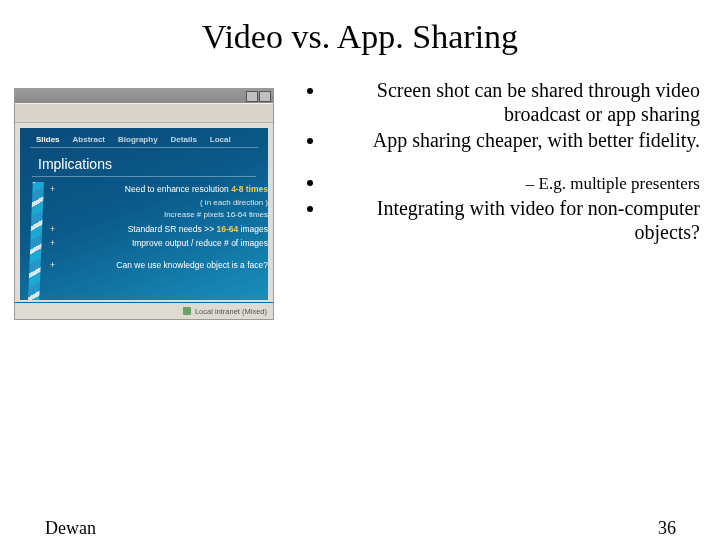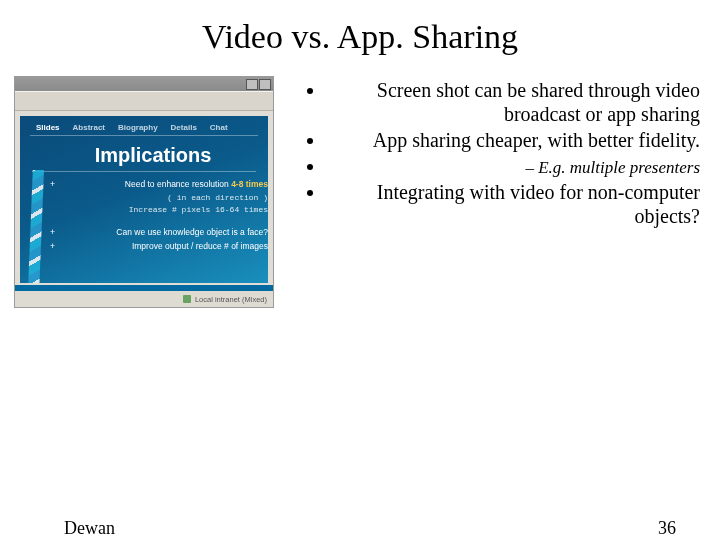--- a/index.html
+++ b/index.html
@@ -30,20 +30,21 @@
   }
   
   .thumb {
     width: 258px;
     height: 230px;
     border: 1px solid #9a9a9a;
     background: #e0ddd6;
     display: flex;
     flex-direction: column;
     font-family: Arial, Helvetica, sans-serif;
+    margin-top: 12px;
   }
   .thumb-titlebar {
     height: 14px;
     background: linear-gradient(#9a9a9a,#8a8a8a);
     display: flex;
     justify-content: flex-end;
     align-items: center;
     padding: 0 2px;
   }
   .thumb-titlebar .btn {
@@ -76,24 +77,23 @@
     color: #dfeaf1;
   }
   .thumb-tabs div { opacity: 0.85; }
   .thumb-tabs .active { color: #fff; opacity: 1; }
   .thumb-underline {
     margin: 3px 10px 0 10px;
     height: 0;
     border-top: 1px solid rgba(255,255,255,0.35);
   }
   .thumb-heading {
-    font-size: 20px;
-    font-weight: bold;
+    font-size: 14px;
+    font-weight: normal;
     padding: 8px 0 4px 18px;
-    text-align: center;
   }
   .thumb-heading-line {
     margin: 0 12px 6px 12px;
     height: 0;
     border-top: 1px solid rgba(255,255,255,0.35);
   }
   .thumb-list {
     font-size: 8.5px;
     line-height: 1.45;
     padding-left: 40px;
@@ -107,42 +107,41 @@
   .thumb-list .row::before {
     content: "+";
     position: absolute;
     left: 30px;
     color: #ffffff;
   }
   .thumb-sub {
     font-size: 8px;
     padding-left: 14px;
     opacity: 0.85;
-    font-family: Liberation Mono, monospace;
   }
   .accent { color: #f6c84c; font-weight: bold; }
   .ribbon {
     position: absolute;
     left: 8px;
     top: 54px;
     width: 16px;
     height: 120px;
     background: repeating-linear-gradient(
       -30deg,
       #1fb6de 0 8px,
       #ffffff 8px 12px,
       #2a9fd3 12px 20px
     );
     clip-path: polygon(30% 0, 100% 0, 70% 100%, 0 100%);
     opacity: 0.85;
   }
   .thumb-status {
     height: 16px;
     background: #dedbd3;
-    border-top: 6px solid #0369a1;
+    border-top: 1px solid #0369a1;
     font-size: 7.5px;
     color: #555;
     display: flex;
     align-items: center;
     justify-content: flex-end;
     padding: 0 6px;
     gap: 4px;
   }
   .status-icon {
     width: 8px;
@@ -160,40 +159,39 @@
   ul.top {
     margin: 0;
     padding-left: 24px;
     list-style: disc;
   }
   ul.top > li {
     margin-bottom: 2px;
     text-align: right;
   }
   ul.sub {
-    margin: 2px 0 2px 0;
+    margin: 18px 0 2px 0;
     padding-left: 32px;
     list-style: none;
     font-size: 17px;
-    font-style: italic;
   }
   ul.sub > li::before {
     content: "–  ";
   }
   .footer {
     position: absolute;
     bottom: 22px;
     left: 0;
     width: 100%;
     font-size: 18px;
     color: #000;
   }
   .footer .author {
     position: absolute;
-    left: 64px;
+    left: 45px;
   }
   .footer .page {
     position: absolute;
     right: 44px;
   }
 </style>
 </head>
 <body>
 
 <div class="slide">
@@ -207,34 +205,37 @@
         <div class="btn"></div>
         <div class="btn"></div>
       </div>
       <div class="thumb-toolbar"></div>
       <div class="thumb-content">
         <div class="thumb-tabs">
           <div class="active">Slides</div>
           <div>Abstract</div>
           <div>Biography</div>
           <div>Details</div>
-          <div>Chat</div>
+          <div>Local</div>
         </div>
         <div class="thumb-underline"></div>
         <div class="thumb-heading">Implications</div>
         <div class="thumb-heading-line"></div>
         <div class="ribbon"></div>
         <div class="thumb-list">
           <div class="row">
             <span>Need to enhance resolution </span><span class="accent">4-8 times</span>
           </div>
           <div class="thumb-sub">( in each direction )</div>
           <div class="thumb-sub">Increase # pixels 16-64 times</div>
+          <div class="row">
+            <span>Standard SR needs &gt;&gt; </span><span class="accent">16-64</span><span> images</span>
+          </div>
+          <div class="row">Improve output / reduce # of images</div>
           <div class="row" style="margin-top:10px">Can we use knowledge object is a face?</div>
-          <div class="row">Improve output / reduce # of images</div>
         </div>
       </div>
       <div class="thumb-status">
         <div class="status-icon"></div>
         <span>Local intranet (Mixed)</span>
       </div>
     </div>
 
     <div class="bullets">
       <ul class="top">

